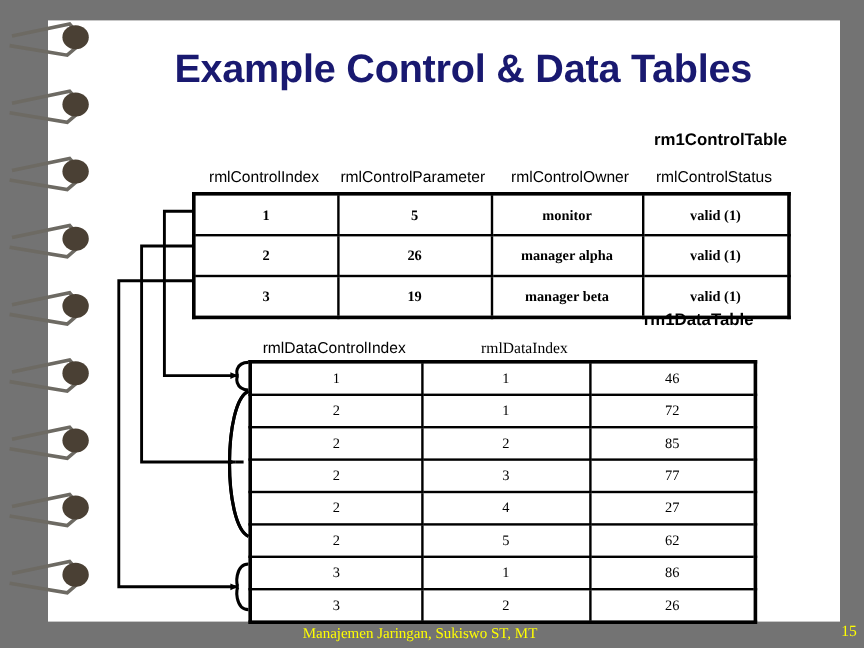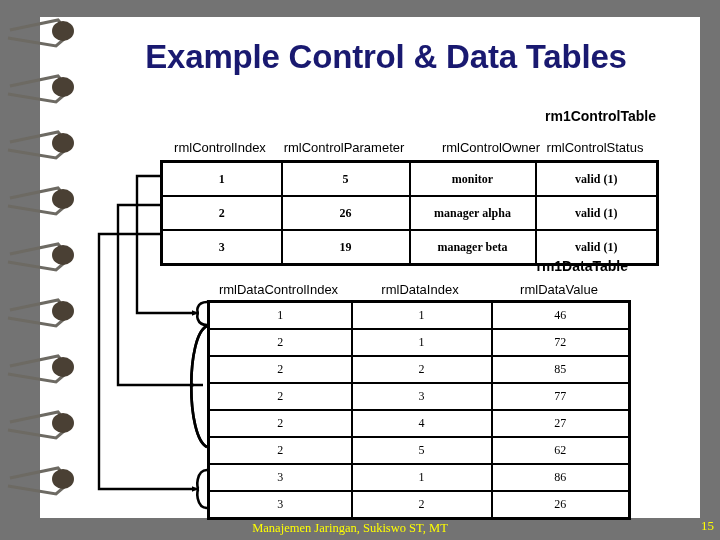--- a/index.html
+++ b/index.html
@@ -175,21 +175,21 @@
       <ellipse cx="63" cy="479" rx="11" ry="10"></ellipse>
     </g>
   </svg>
 
   <div id="title">Example Control &amp; Data Tables</div>
 
   <div id="cap-control" class="tbl-caption">rm1ControlTable</div>
 
   <div class="colhead" style="left:160px; top:140px; width:120px;">rmlControlIndex</div>
   <div class="colhead" style="left:280px; top:140px; width:128px;">rmlControlParameter</div>
-  <div class="colhead" style="left:428px; top:140px; width:126px;">rmlControlOwner</div>
+  <div class="colhead" style="left:412px; top:140px; width:126px;">rmlControlOwner</div>
   <div class="colhead" style="left:534px; top:140px; width:122px;">rmlControlStatus</div>
 
   <table class="dtable" id="control-table">
     <colgroup>
       <col style="width:120px">
         <col style="width:128px">
       <col style="width:126px">
         <col style="width:122px">
     </colgroup>
     <tbody>
@@ -210,22 +210,21 @@
         <td>19</td>
         <td>manager beta</td>
         <td>valid (1)</td>
       </tr>
     </tbody>
   </table>
 
   <div id="cap-data" class="tbl-caption">rm1DataTable</div>
 
   <div class="colhead" style="left:207px; top:282px; width:143px;">rmlDataControlIndex</div>
-  <div class="colhead" style="left:350px; top:282px; width:140px;">rmlDataIndex</div>
-  <div class="colhead" style="left:490px; top:282px; width:138px;">rmlDataValue</div>
+  <div class="colhead" style="left:367px; top:282px; width:140px;font-family:Liberation Serif, serif;">rmlDataIndex</div>
 
   <table class="dtable" id="data-table">
     <colgroup>
       <col style="width:143px">
         <col style="width:140px">
         <col style="width:138px">
     </colgroup>
     <tbody>
       <tr>
         <td>1</td>

